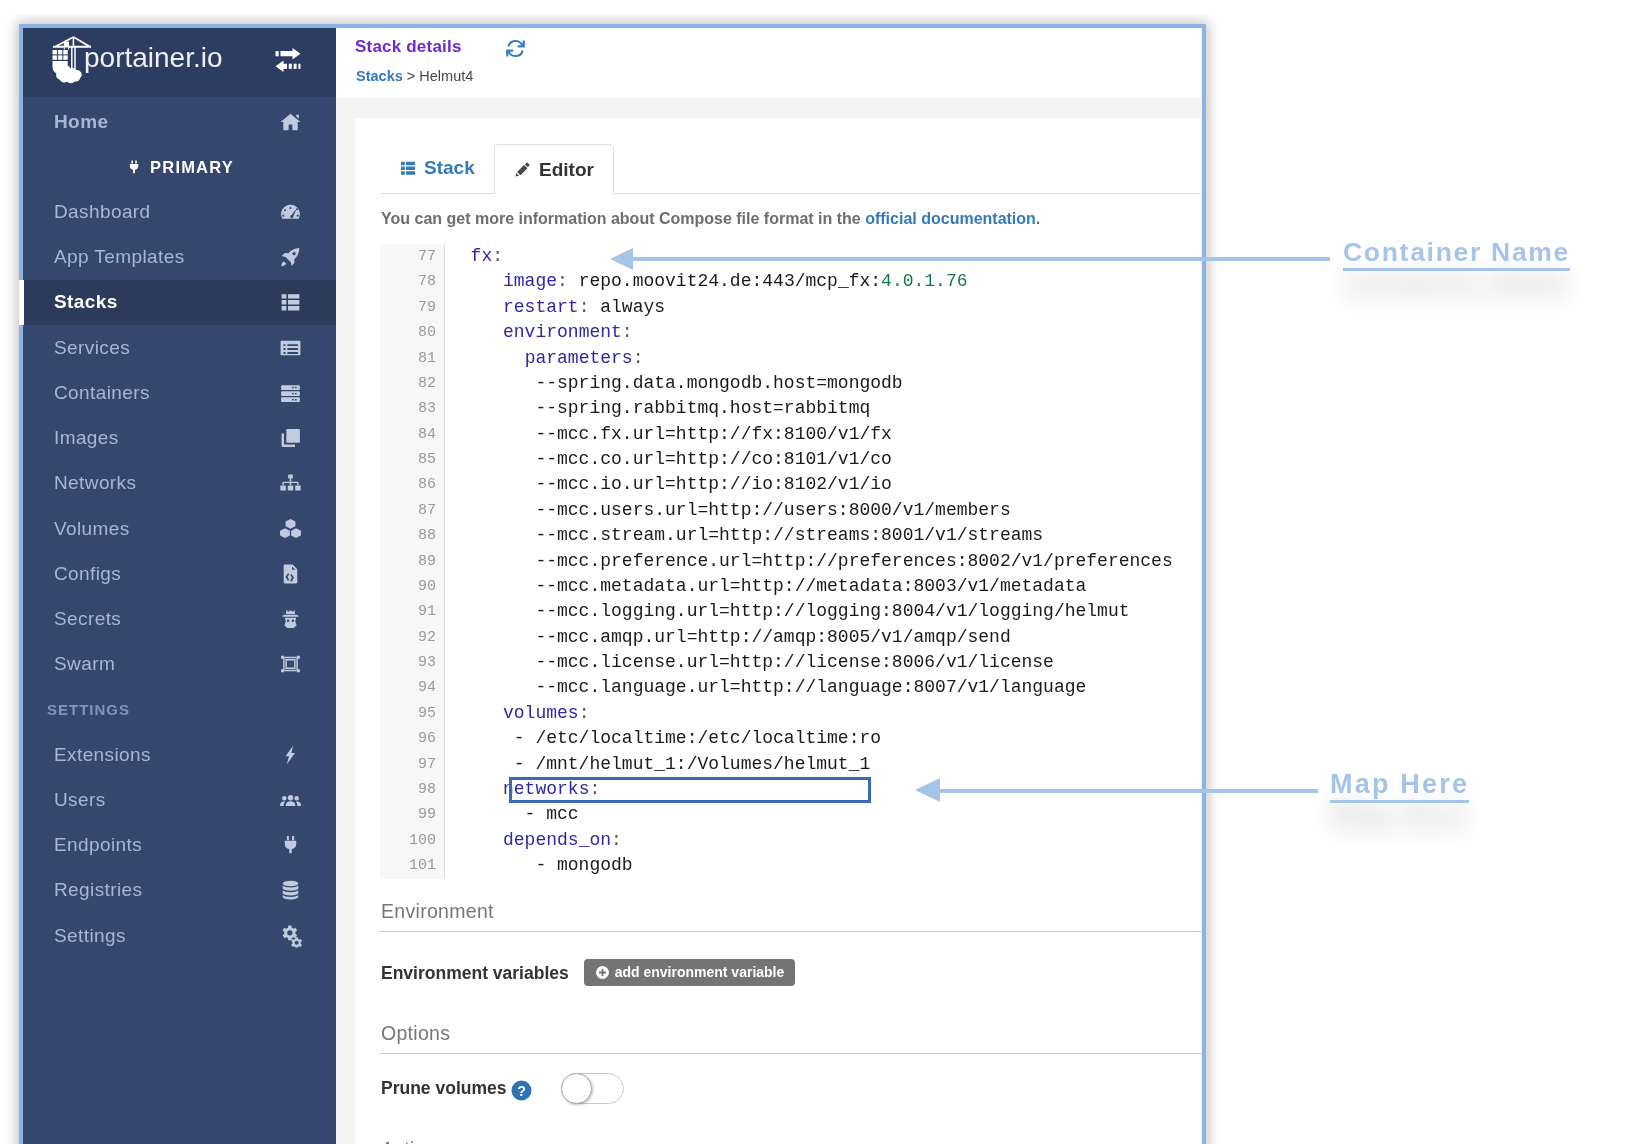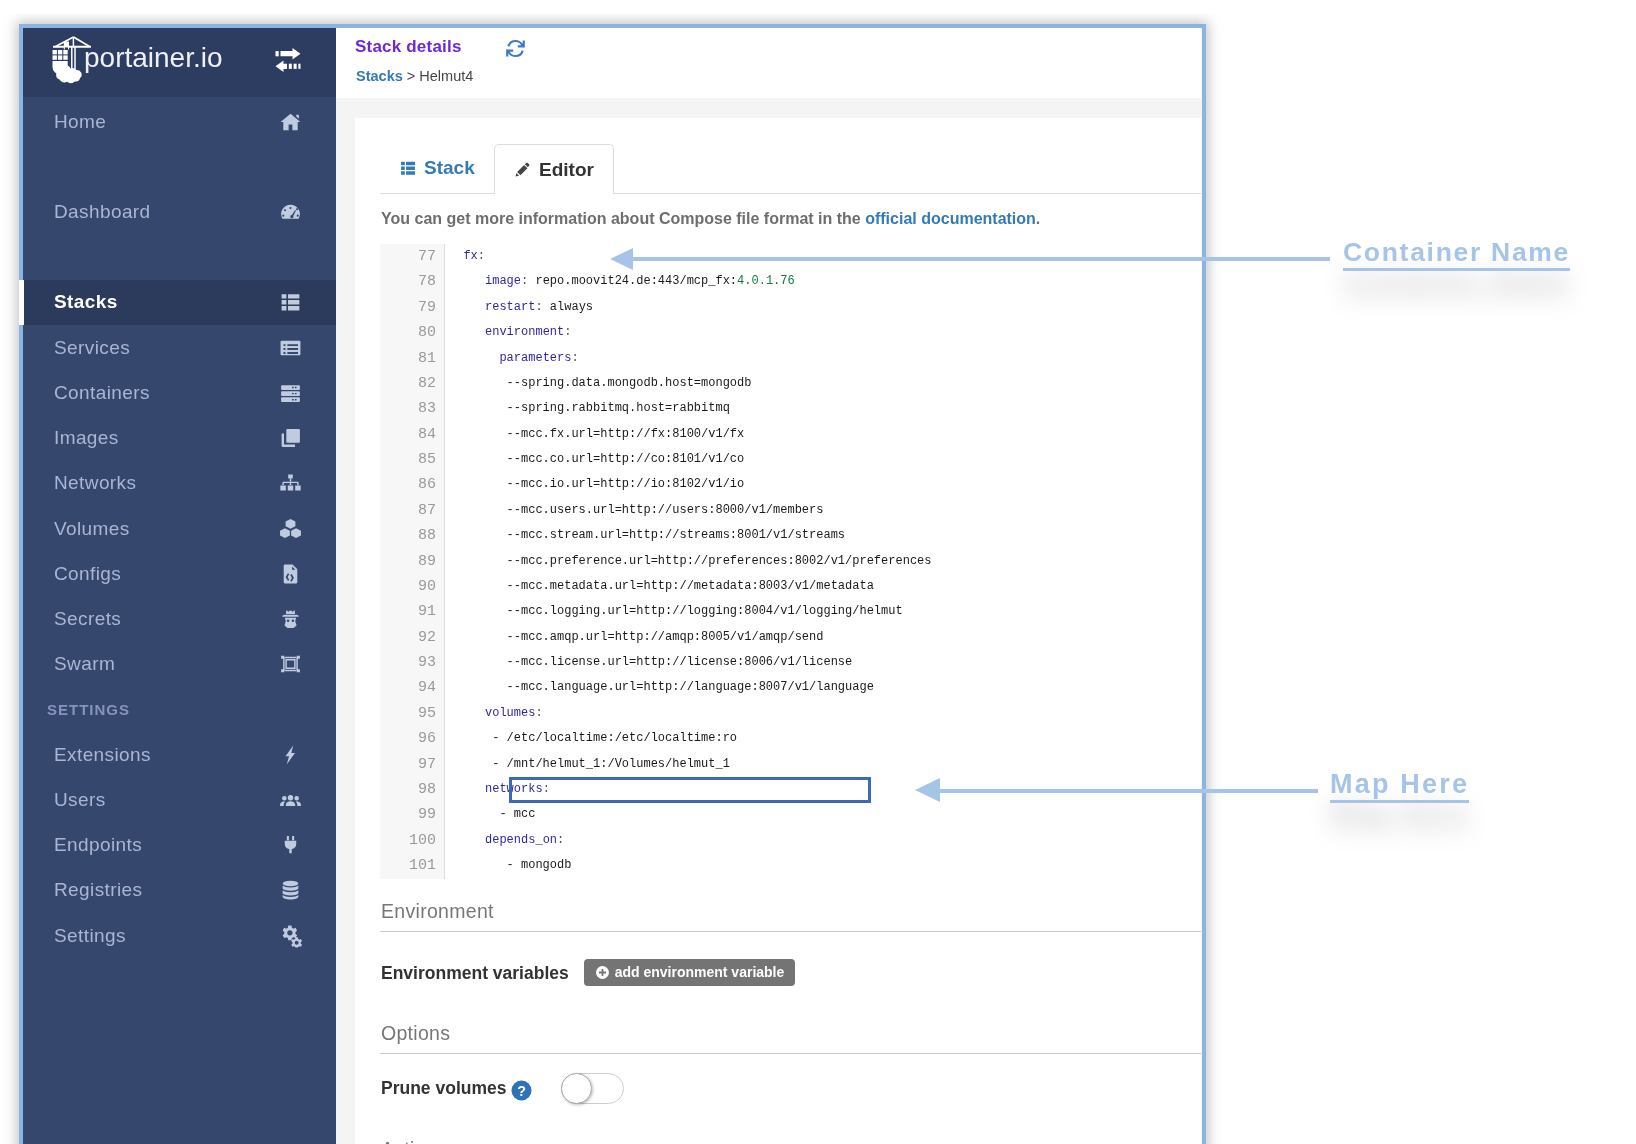--- a/index.html
+++ b/index.html
@@ -35,21 +35,21 @@
 #tabStack{left:399px;top:143px;color:#337ab7;}
 #tabEditor{left:494px;top:130px;width:120px;height:50px;background:#fff;
   border:1px solid #ddd;border-bottom:none;border-radius:5px 5px 0 0;color:#333;}
 
 #infoline{left:381px;top:196px;font-size:16px;color:#6e6e6e;letter-spacing:0;font-weight:bold;}
 #infoline a{color:#337ab7;text-decoration:none;}
 
 #gutter{left:380px;top:230px;width:65px;height:635px;background:#f7f7f7;border-right:1px solid #ddd;}
 #gutnums{left:380px;top:230px;width:56px;height:635px;font-family:"Liberation Mono",monospace;
   font-size:15px;line-height:25.375px;color:#9a9a9a;text-align:right;white-space:pre;}
-#code{left:449px;top:230px;font-family:"Liberation Mono",monospace;font-size:12px;
+#code{left:449px;top:230px;font-family:"Liberation Mono",monospace;font-size:18px;
   line-height:25.375px;color:#1a1a1a;white-space:pre;}
 #code .k{color:#2f28a5;}
 #code .c{color:#555;}
 #code .n{color:#15784a;}
 
 .sechead{font-size:19.5px;color:#777;letter-spacing:.3px;}
 .rule{height:1px;background:#c9c9c9;}
 #envlabel{left:381px;top:949px;font-size:17.5px;font-weight:bold;color:#333;}
 #addbtn{left:584px;top:945px;width:211px;height:27px;background:#747474;border-radius:4px;
   color:#fff;font-size:14px;font-weight:bold;text-align:center;line-height:27px;}
@@ -93,31 +93,42 @@
 </svg>
   <svg class="abs" style="left:275px;top:34px;width:26px;height:24px;" viewBox="0 0 26 24" fill="#fff">
 <path d="M17.5 0l8 5.7-8 5.7V8.3H5.5V3.1h12z"></path>
       <rect x="0.5" y="3.1" width="3.2" height="5.2"></rect>
 <path d="M8.5 12.6l-8 5.7 8 5.7v-3.1h3.5v-5.2H8.5z"></path>
       <rect x="13.8" y="15.7" width="3" height="5.2"></rect>
       <rect x="18.6" y="15.7" width="3" height="5.2"></rect>
       <rect x="23.4" y="15.7" width="2.1" height="5.2"></rect>
 </svg>
   <div class="abs" id="logotext">portainer.io</div>
-  <div class="abs mrow" style="top:85.0px;">
+  <div class="abs mrow" style="top:85.0px;font-weight:bold;">
       <span class="lbl">Home</span>
       <span class="ic"><svg viewBox="0 0 22 22" fill="currentColor" style="">
           <path d="M11 3L1.5 11h2.6v8h5.1v-5.5h3.6V19h5.1v-8h2.6z"></path>
           <path d="M16.5 4h2.5v4l-2.5-2.2z"></path>
         </svg></span>
     </div>
+  <div class="abs mrow" style="top:130.2px;">
+      <span class="shead" style="position:absolute;left:50%;top:50%;transform:translate(-50%,-50%);white-space:nowrap;"><svg viewBox="0 0 22 22" fill="currentColor" style="width:17px;height:17px;vertical-align:-3px;margin-right:8px;">
+          <path d="M7.5 2.5h2v4h-2zM12.5 2.5h2v4h-2zM5.5 7h11v2.5a5.5 5.5 0 0 1-4.3 5.37V19h-2.4v-4.13A5.5 5.5 0 0 1 5.5 9.5z"></path>
+        </svg>PRIMARY</span>
+    </div>
   <div class="abs mrow" style="top:175.4px;">
       <span class="lbl">Dashboard</span>
       <span class="ic"><svg viewBox="0 0 22 22" fill="currentColor" style="">
           <path d="M11 4a9 9 0 0 0-7.79 13.5h15.58A9 9 0 0 0 11 4zm0 2.1a1 1 0 1 1 0 2 1 1 0 0 1 0-2zm-5.2 2.2a1 1 0 1 1 0 2 1 1 0 0 1 0-2zm10.4 0a1 1 0 1 1 1 1 1 1 0 0 1-1-1zM4.1 13.5a1 1 0 1 1 0 2 1 1 0 0 1 0-2zm13.8 0a1 1 0 1 1 0 2 1 1 0 0 1 0-2zm-5.63.43 3.1-4.6a.45.45 0 0 1 .74.5l-2.43 4.97a1.5 1.5 0 1 1-1.41-.87z"></path>
+        </svg></span>
+    </div>
+  <div class="abs mrow" style="top:220.7px;">
+      <span class="lbl">App Templates</span>
+      <span class="ic"><svg viewBox="0 0 22 22" fill="currentColor" style="">
+          <path d="M19.5 2.5c-4.5.2-8 1.9-10.4 4.9L5.6 7.2 2.5 10l3.8.9 4.8 4.8.9 3.8 2.8-3.1-.2-3.5c3-2.4 4.7-5.9 4.9-10.4zm-5.1 3.6a1.6 1.6 0 1 1-.01 3.21 1.6 1.6 0 0 1 .01-3.21zM4.5 15c-1.2.6-2 3.1-2 3.1l-.3 1.7 1.7-.3s2.5-.8 3.1-2z"></path>
         </svg></span>
     </div>
   <div class="abs mrow active" style="top:265.9px;">
       <span class="lbl">Stacks</span>
       <span class="ic"><svg viewBox="0 0 22 22" fill="currentColor" style="">
           <path d="M2.5 3.5h4.6v4.2H2.5zM8.6 3.5h10.9v4.2H8.6zM2.5 9.2h4.6v4.2H2.5zM8.6 9.2h10.9v4.2H8.6zM2.5 14.9h4.6v4.2H2.5zM8.6 14.9h10.9v4.2H8.6z"></path>
         </svg></span>
     </div>
   <div class="abs mrow" style="top:311.1px;">
       <span class="lbl">Services</span>

